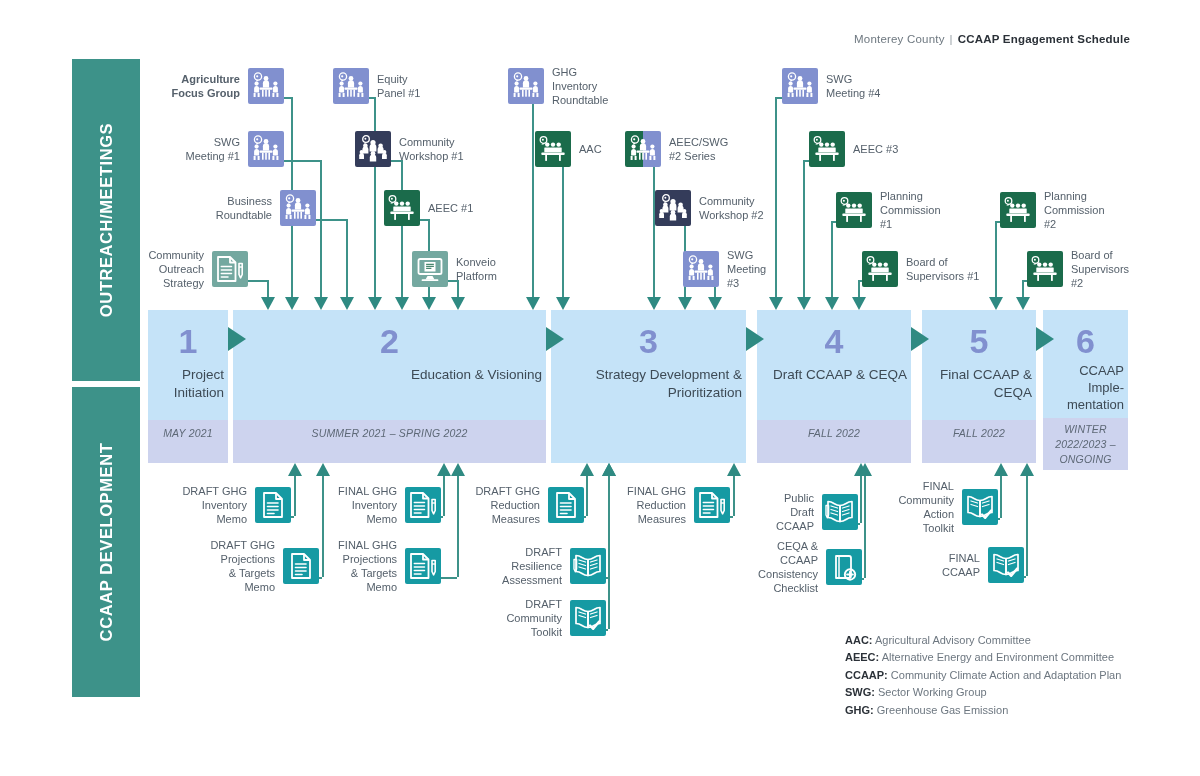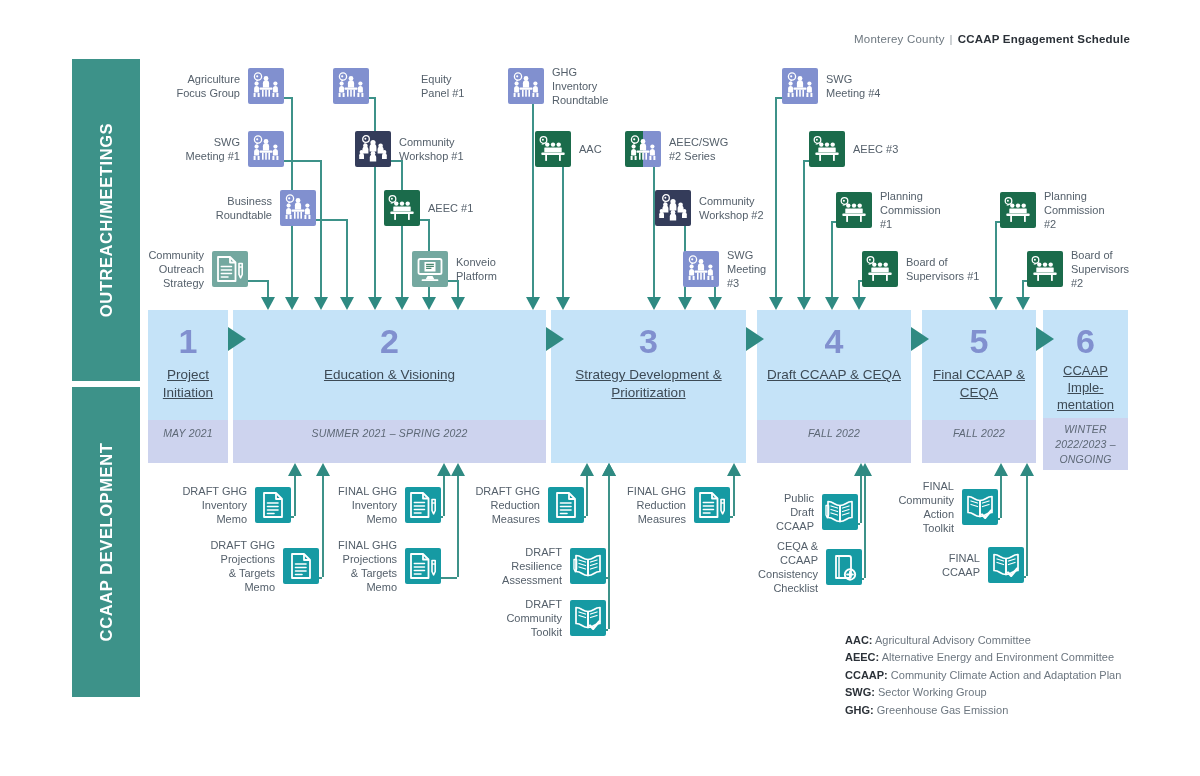--- a/index.html
+++ b/index.html
@@ -60,26 +60,25 @@
     text-align: center;
     font-size: 34px;
     font-weight: bold;
     color: #8190cf;
     line-height: 1;
   }
   .phase .pname {
     position: absolute;
     left: 0; right: 0;
     top: 56px;
-    text-align: center;
+    text-align: right;
     font-size: 13.5px;
     color: #3d4a55;
     line-height: 1.32;
     padding: 0 4px;
-    text-decoration: underline;
   }
   .phase .pdate {
     position: absolute;
     left: 0; right: 0; bottom: 0;
     background: #cdd3ee;
     color: #5d6876;
     font-style: italic;
     font-size: 10.5px;
     line-height: 1.42;
     text-align: center;
@@ -346,21 +345,21 @@
      <rect x="8.5" y="16.4" width="13" height="2.3" rx=".6"></rect>
      <rect x="11" y="18.7" width="1.6" height="7"></rect>
             <rect x="17.4" y="18.7" width="1.6" height="7"></rect>
      <rect x="14.2" y="18.7" width="1.6" height="7"></rect>
      <rect x="2.6" y="22" width="2" height="4"></rect>
             <rect x="6.6" y="22" width="2" height="4"></rect>
      <rect x="21.4" y="22" width="2" height="4"></rect>
             <rect x="25.4" y="22" width="2" height="4"></rect>
    </svg>
         </div>
-        <div class="lbl lbl-l" style="width: 110px;">Agriculture
+        <div class="lbl lbl-l" style="width: 110px; font-weight: bold;">Agriculture
 Focus Group</div>
       </div>
       <div class="node" style="left: 248px; top: 131px; width: 36px; height: 36px;">
         <div class="ico c-purple">
           <svg width="30" height="30" viewBox="0 0 30 30" fill="#fff">
      <circle cx="7" cy="5.5" r="3.6" fill="none" stroke="#fff" stroke-width="1.3"></circle>
      <circle cx="6.2" cy="5.3" r="1.1"></circle>
             <path d="M6.2 8.6 L4.6 10.4 L7.6 10 Z"></path>
      <circle cx="15" cy="7.5" r="2.4"></circle>
             <path d="M11.9 16.5v-4.2a3.1 3.1 0 0 1 6.2 0v4.2z"></path>
@@ -440,21 +439,21 @@
      <rect x="8.5" y="16.4" width="13" height="2.3" rx=".6"></rect>
      <rect x="11" y="18.7" width="1.6" height="7"></rect>
             <rect x="17.4" y="18.7" width="1.6" height="7"></rect>
      <rect x="14.2" y="18.7" width="1.6" height="7"></rect>
      <rect x="2.6" y="22" width="2" height="4"></rect>
             <rect x="6.6" y="22" width="2" height="4"></rect>
      <rect x="21.4" y="22" width="2" height="4"></rect>
             <rect x="25.4" y="22" width="2" height="4"></rect>
    </svg>
         </div>
-        <div class="lbl lbl-r" style="width: 110px; margin-left: 44px;">Equity
+        <div class="lbl lbl-r" style="width: 110px;">Equity
 Panel #1</div>
       </div>
       <div class="node" style="left: 355px; top: 131px; width: 36px; height: 36px;">
         <div class="ico c-navy">
           <svg width="30" height="30" viewBox="0 0 30 30" fill="#fff">
      <circle cx="8" cy="5" r="3.3" fill="none" stroke="#fff" stroke-width="1.3"></circle>
      <circle cx="7.4" cy="4.8" r="1"></circle>
             <path d="M7.3 8 L5.9 9.7 L8.7 9.3 Z"></path>
      <circle cx="15" cy="8.6" r="2.6"></circle>
             <path d="M11.6 17.4v-4.3a3.4 3.4 0 0 1 6.8 0v4.3z"></path>

